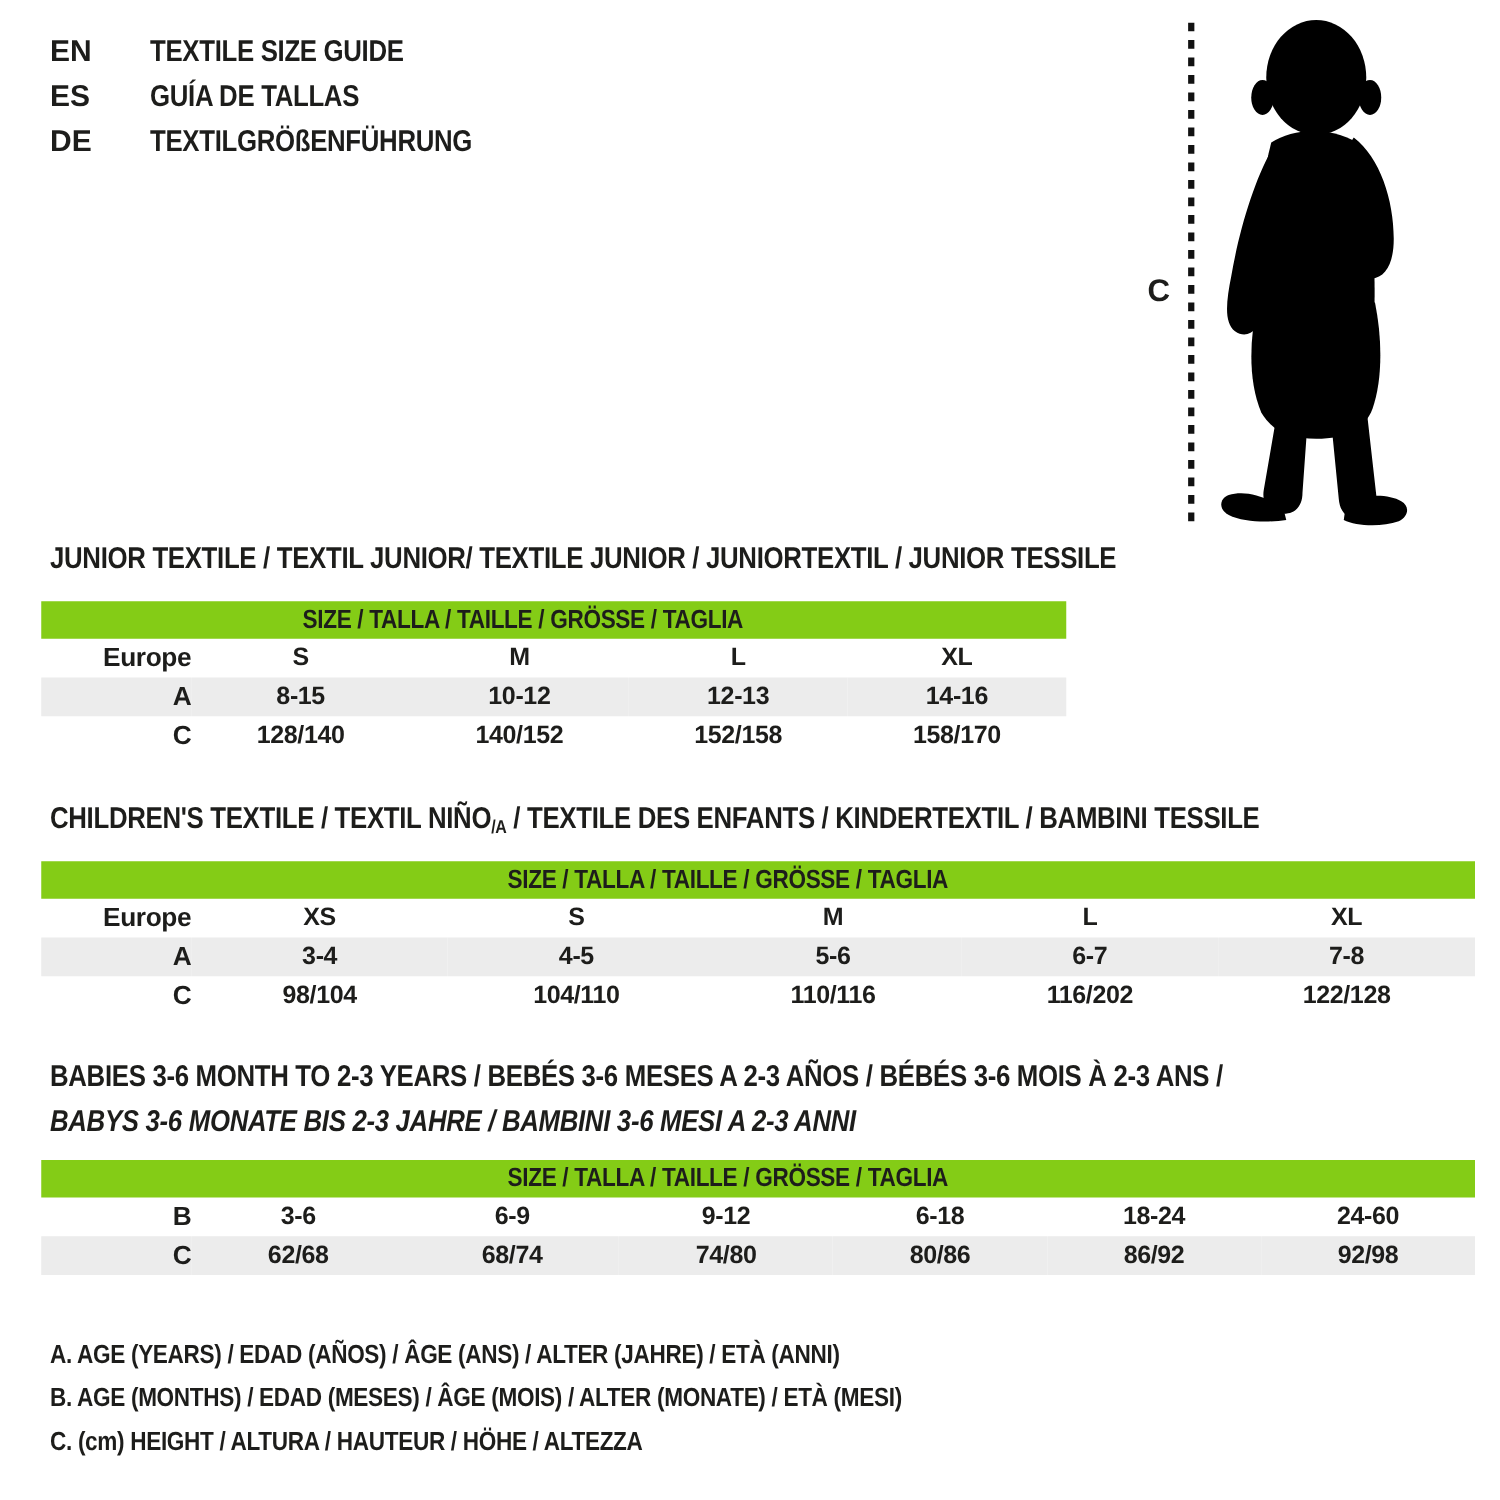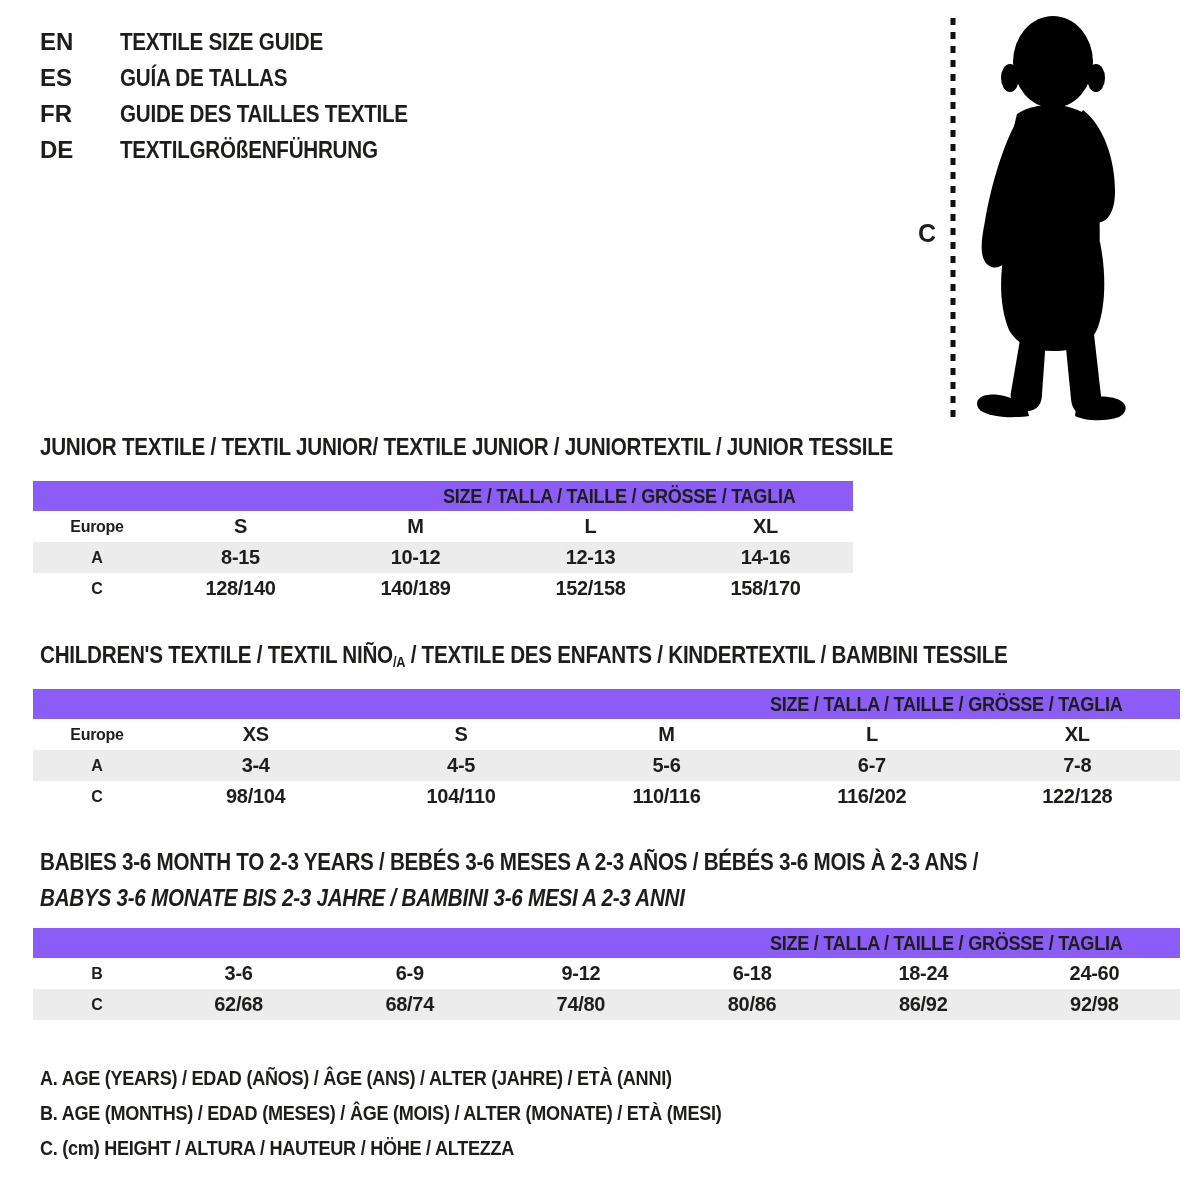--- a/index.html
+++ b/index.html
@@ -21,46 +21,42 @@
   .measure-line { position:absolute; left:44px; top:6px; }
   .measure-c { position:absolute; left:13px; top:207px; font-size:25px; }
   .baby-svg { position:absolute; left:60px; top:2px; }
 
   
   .section-title { position:absolute; left:40px; font-size:24px; }
   .title-sub { font-size:0.62em; vertical-align:-0.28em; }
 
   
   table.size-table { position:absolute; border-collapse:collapse; table-layout:fixed; }
-  table.size-table th.band { background:#8b5cf6; height:30px; text-align:right; font-size:21px; font-weight:bold; padding-left:8px;margin-left:28px; }
+  table.size-table th.band { background:#84cc16; height:30px; text-align:center; font-size:21px; font-weight:bold; padding-left:8px;margin-left:28px; }
   table.size-table td { height:31px; text-align:center; font-size:20px; letter-spacing:-0.3px; }
-  table.size-table td.lbl { text-align:center; padding-left:8px; font-size:16px; }
+  table.size-table td.lbl { text-align:right; padding-left:8px; font-size:21px; }
   tr.shade { background:#ececec; }
 
   
   .legend { position:absolute; left:40px; top:1066px; }
-  .legend-line { height:35px; font-size:21px; display:flex; }
+  .legend-line { height:35px; font-size:21px; display:flex; align-items:center; }
 </style>
 </head>
 <body>
 
 <div class="canvas">
 
   <section class="lang-block">
     <div class="lang-row">
       <span class="lang-code">EN</span>
       <span class="lang-label cond">TEXTILE SIZE GUIDE</span>
     </div>
     <div class="lang-row">
       <span class="lang-code">ES</span>
       <span class="lang-label cond">GUÍA DE TALLAS</span>
-    </div>
-    <div class="lang-row">
-      <span class="lang-code">FR</span>
-      <span class="lang-label cond">GUIDE DES TAILLES TEXTILE</span>
     </div>
     <div class="lang-row">
       <span class="lang-code">DE</span>
       <span class="lang-label cond">TEXTILGRÖßENFÜHRUNG</span>
     </div>
   </section>
 
   <div class="measure-figure">
     <span class="measure-c">C</span>
     <svg class="measure-line" width="8" height="402" viewBox="0 0 8 402">
@@ -121,21 +117,21 @@
       <tr class="shade">
         <td class="lbl">A</td>
         <td>8-15</td>
         <td>10-12</td>
         <td>12-13</td>
         <td>14-16</td>
       </tr>
       <tr>
         <td class="lbl">C</td>
         <td>128/140</td>
-        <td>140/189</td>
+        <td>140/152</td>
         <td>152/158</td>
         <td>158/170</td>
       </tr>
     </tbody>
   </table>
 
   <div class="section-title" style="top:641px;">
     <span class="cond"><span>CHILDREN'S TEXTILE / TEXTIL NIÑO</span><span class="title-sub">/A</span><span> / TEXTILE DES ENFANTS / KINDERTEXTIL / BAMBINI TESSILE</span></span>
   </div>
   <table class="size-table" style="left:33px; top:689px; width:1147px;">

